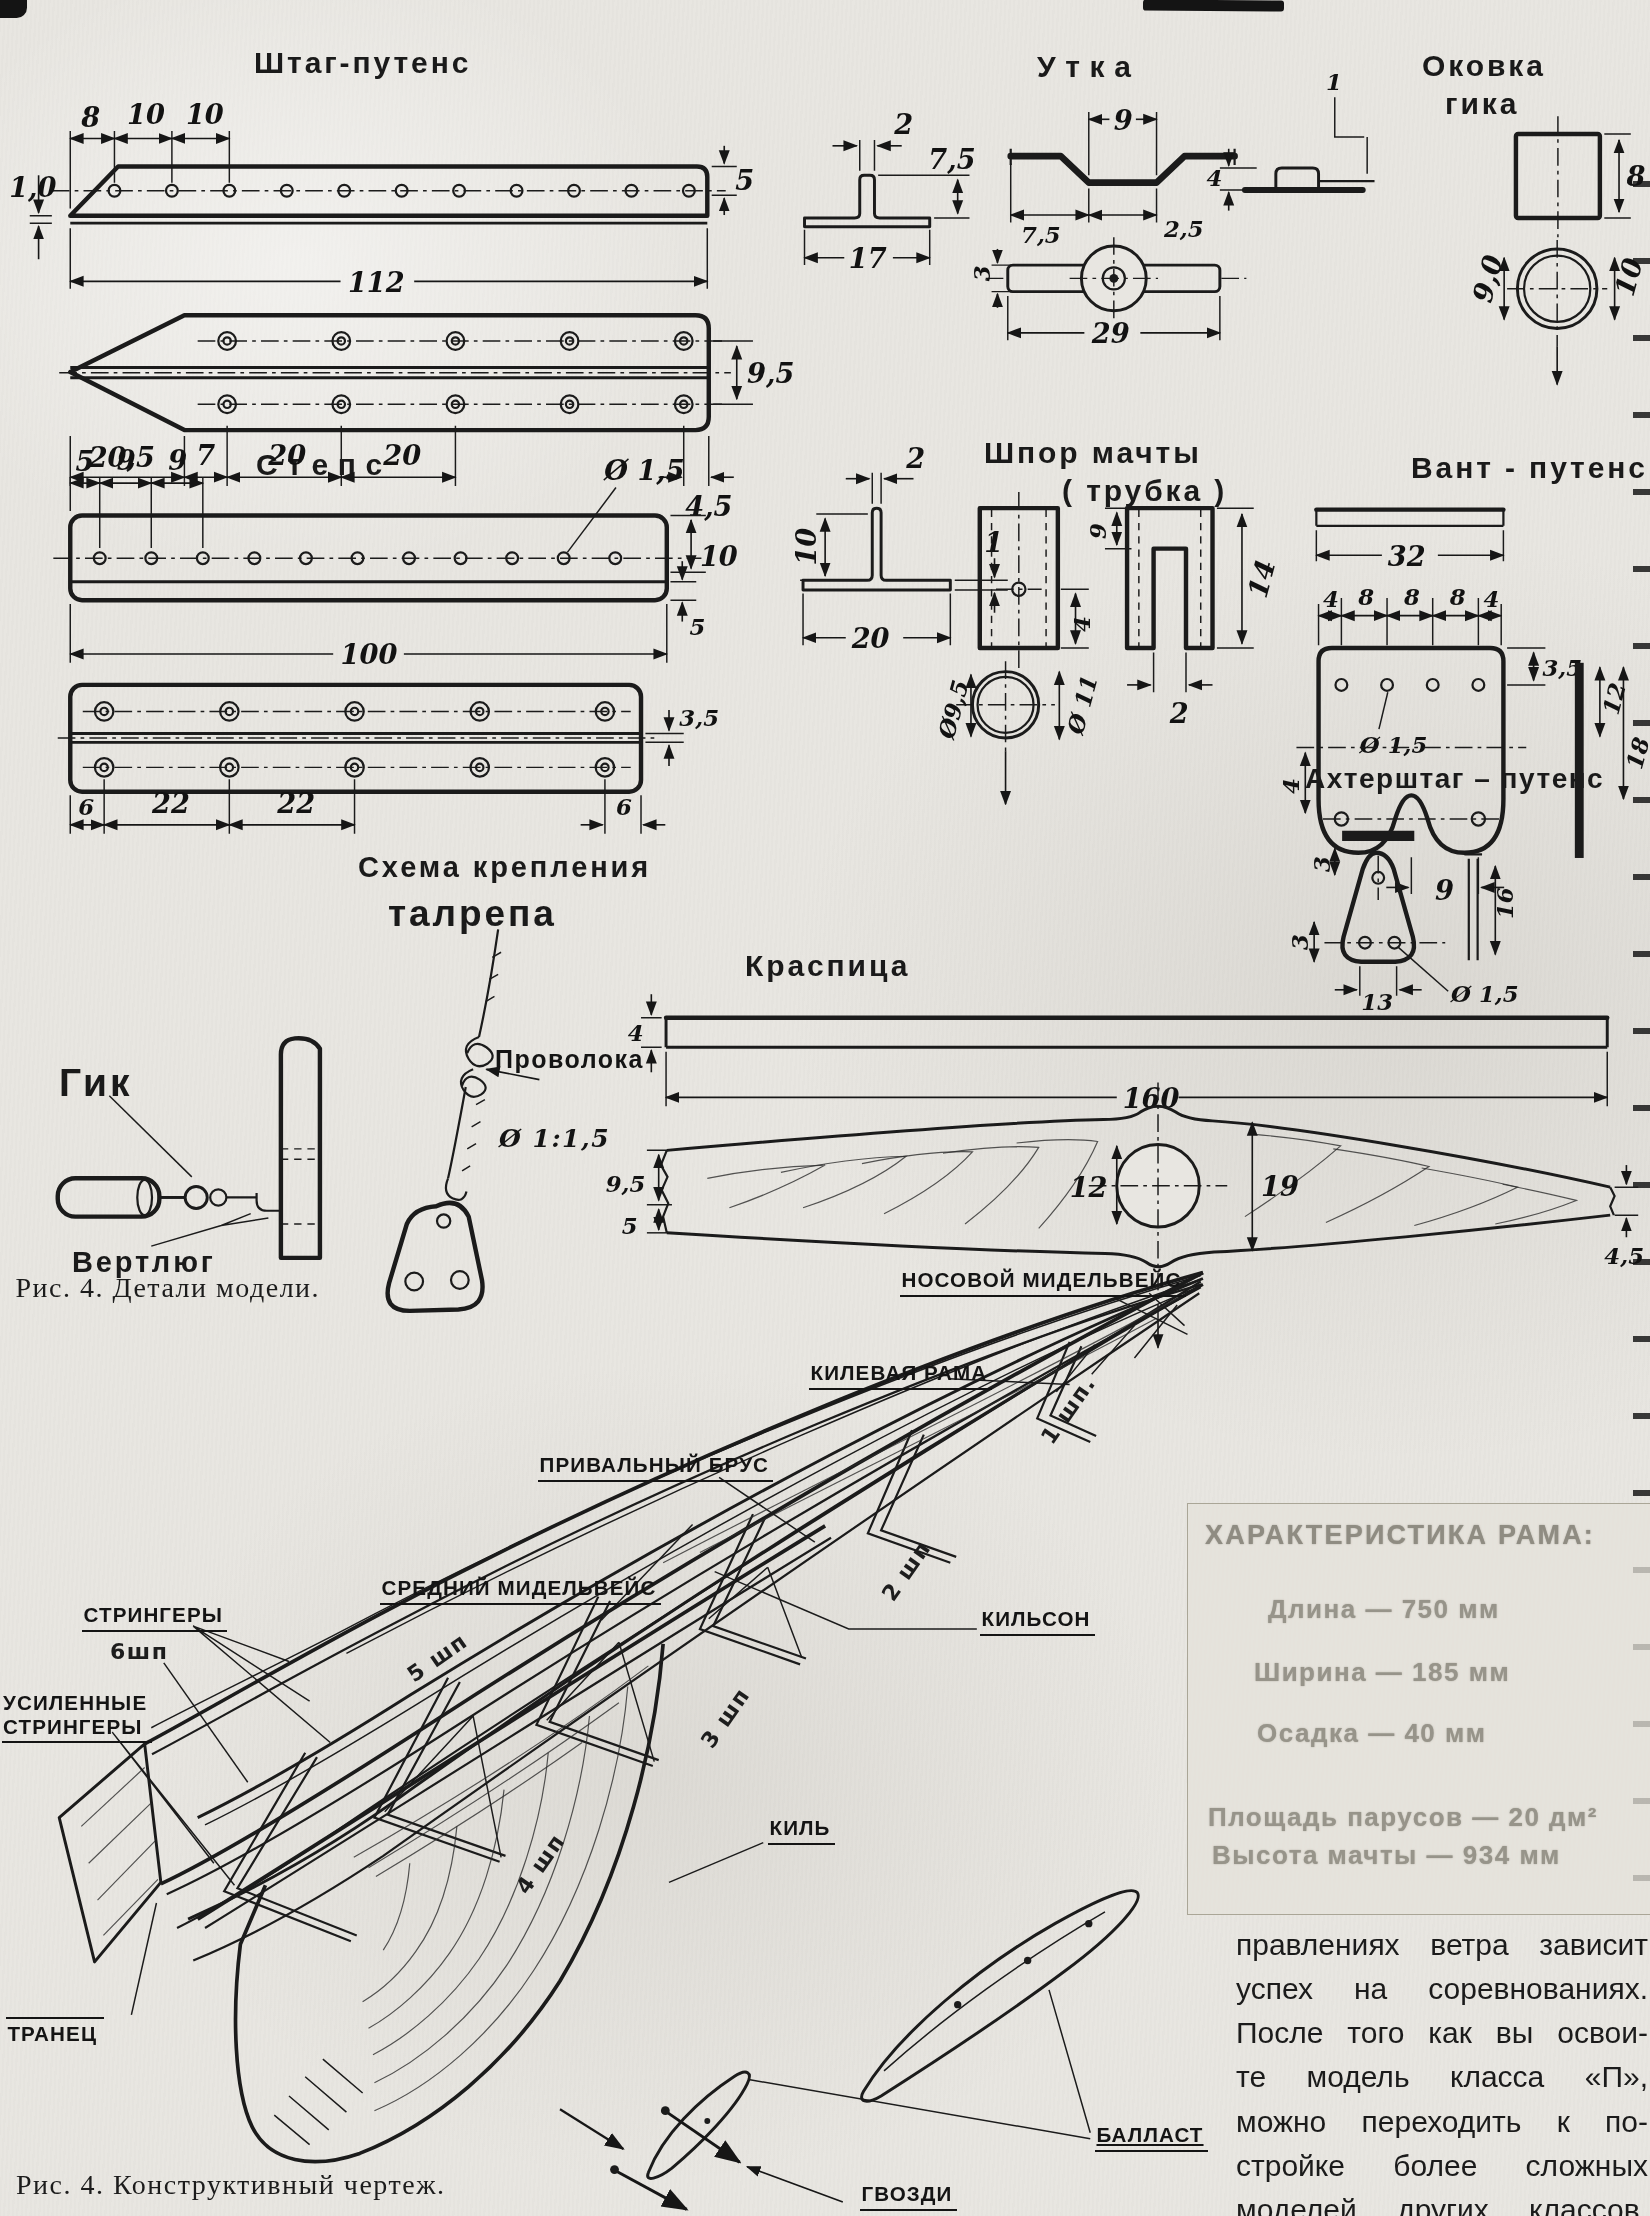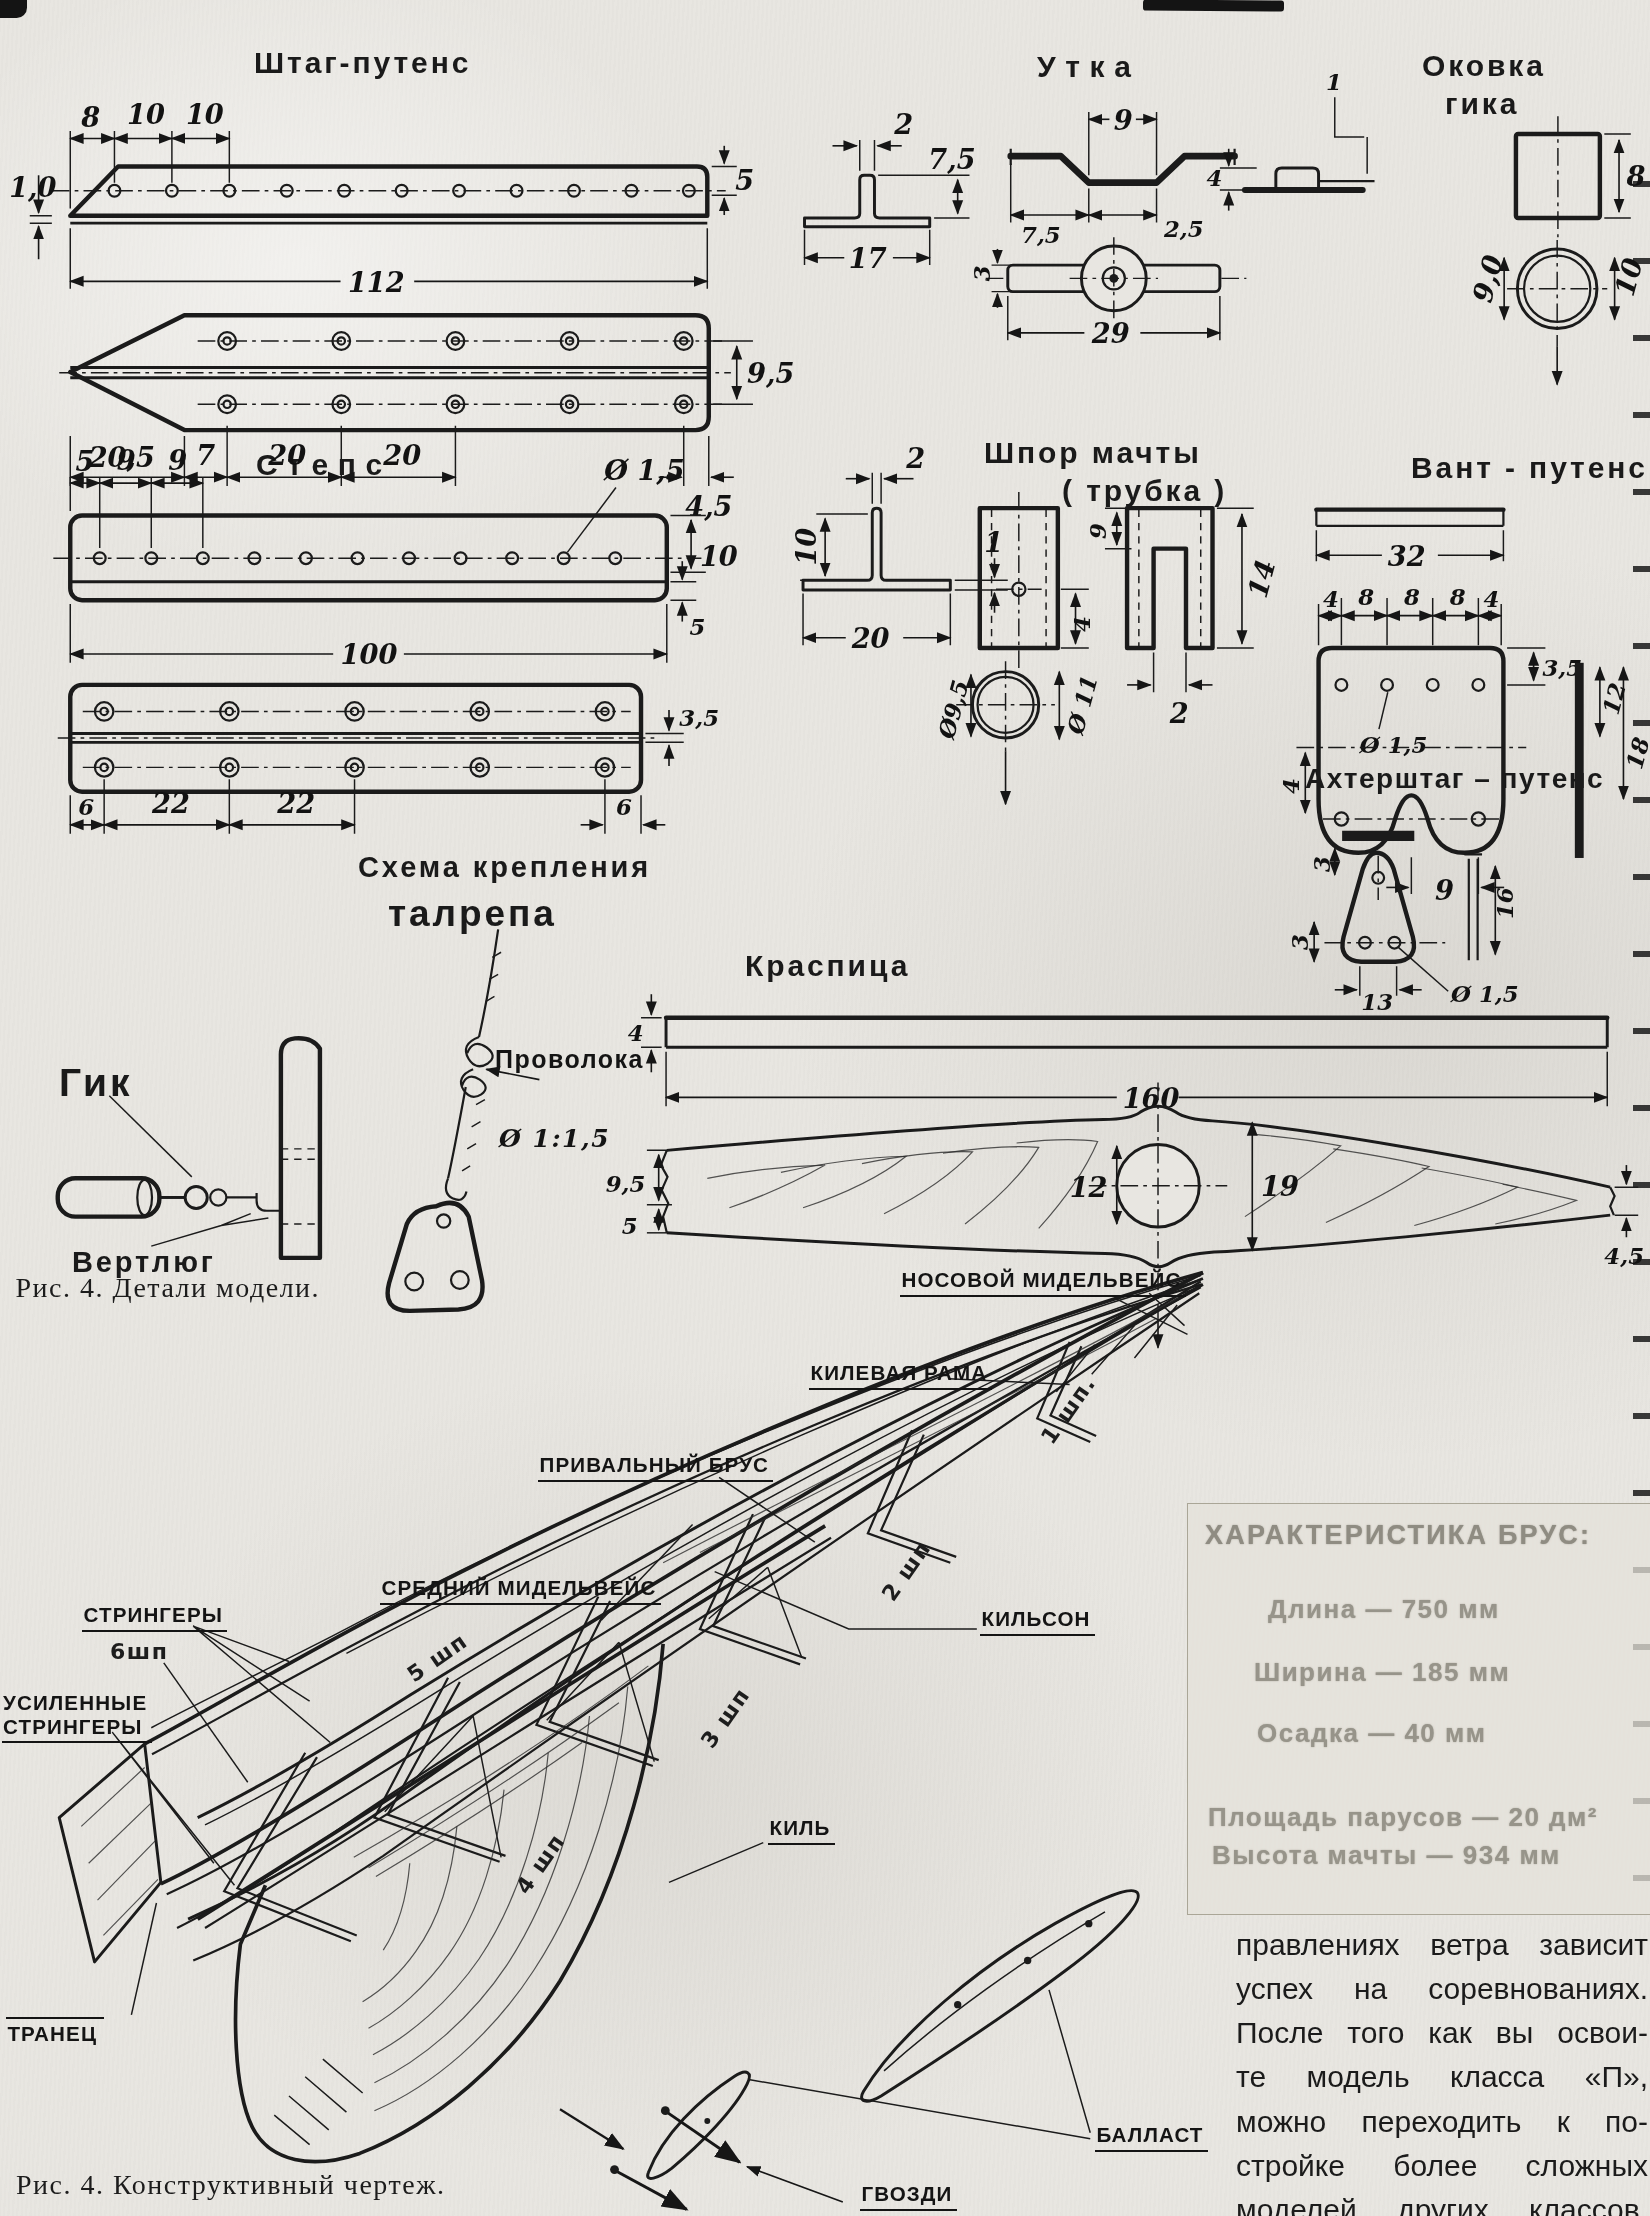--- a/index.html
+++ b/index.html
@@ -573,31 +573,31 @@
   <div class="abs lbl" style="left:380px;top:1576px;">СРЕДНИЙ МИДЕЛЬВЕЙС</div>
   <div class="abs lbl" style="left:82px;top:1603px;">СТРИНГЕРЫ</div>
   <div class="abs flbl" style="left:110px;top:1641px;">6шп</div>
   <div class="abs lbl" style="left:1.5px;top:1691px;">
     <span style="display:block;border:none;">УСИЛЕННЫЕ</span>
     <span style="display:block;border:none;">СТРИНГЕРЫ</span>
   </div>
   <div class="abs lbl" style="left:980px;top:1607px;">КИЛЬСОН</div>
   <div class="abs lbl" style="left:768px;top:1816px;">КИЛЬ</div>
   <div class="abs lbl lbl-top" style="left:5.9px;top:2017px;">ТРАНЕЦ</div>
-  <div class="abs lbl" style="left:1095px;top:2123px;">БАЛЛАСТ</div>
+  <div class="abs lbl" style="left:1095px;top:2123px;text-decoration:underline;">БАЛЛАСТ</div>
   <div class="abs lbl" style="left:846px;top:2182px;margin-left:14px;">ГВОЗДИ</div>
   <div class="abs flbl" style="left:1030px;top:1399px;transform:rotate(-55deg);">1 шп.</div>
   <div class="abs flbl" style="left:873px;top:1560px;transform:rotate(-55deg);">2 шп</div>
   <div class="abs flbl" style="left:692px;top:1707px;transform:rotate(-55deg);">3 шп</div>
   <div class="abs flbl" style="left:507px;top:1853px;transform:rotate(-55deg);">4 шп</div>
   <div class="abs flbl" style="left:404px;top:1647px;transform:rotate(-35deg);">5 шп</div>
 
   
   <div class="abs specbox" style="left:1187px;top:1503px;width:463px;height:410px;"></div>
-  <div class="abs spect" style="left:1205px;top:1519px;">ХАРАКТЕРИСТИКА БРУС:</div>
+  <div class="abs spect" style="left:1205px;top:1519px;">ХАРАКТЕРИСТИКА РАМА:</div>
   <div class="abs specr" style="left:1268px;top:1594px;">Длина — 750 мм</div>
   <div class="abs specr" style="left:1254px;top:1657px;">Ширина — 185 мм</div>
   <div class="abs specr" style="left:1257px;top:1718px;">Осадка — 40 мм</div>
   <div class="abs specr" style="left:1208px;top:1778px;margin-top:24px;">Площадь парусов — 20 дм²</div>
   <div class="abs specr" style="left:1212px;top:1840px;">Высота мачты — 934 мм</div>
 
   
   <div class="abs para" style="left:1236px;top:1930px;">правлениях ветра зависит</div>
   <div class="abs para" style="left:1236px;top:1974px;">успех на соревнованиях.</div>
   <div class="abs para" style="left:1236px;top:2018px;">После того как вы освои-</div>

